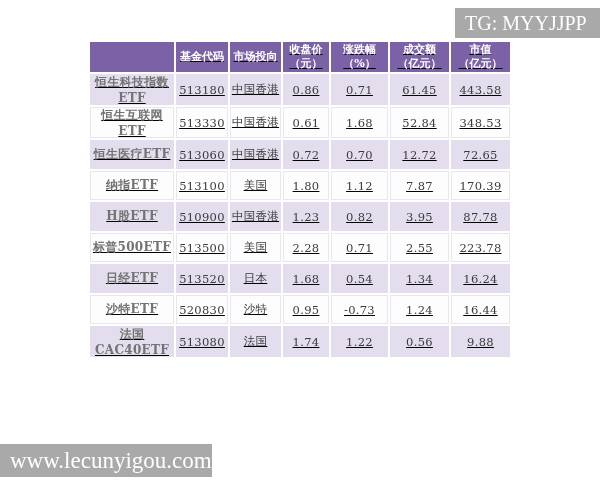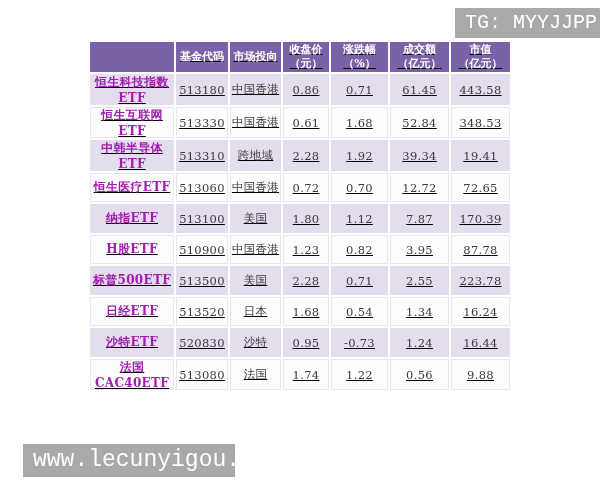--- a/index.html
+++ b/index.html
@@ -27,26 +27,26 @@
   .etf-table td {
     box-sizing:border-box; height:29px; padding:0 1px;
     text-align:center; vertical-align:middle;
     font-size:11.5px; color:#3b3b3b; letter-spacing:0.3px;
   }
   .etf-table tbody tr:nth-child(odd) td { background:var(--row-alt-bg,#e3ddee); }
   .etf-table tbody tr:nth-child(even) td {
     background:var(--row-bg,#fdfdfe);
     box-shadow:inset 0 0 0 1px #e9e6f0;
   }
-  .etf-table td:first-child { font-weight:bold; font-size:12px; color:#a21caf; }
+  .etf-table td:first-child { font-weight:bold; font-size:12px; color:#737373; }
   
   .wm {
     position:absolute; background:var(--watermark-bg,#a9a9a9); color:#ffffff;
-    font-family:Liberation Mono, monospace;
-    box-sizing:border-box; white-space:nowrap; overflow:hidden;margin-left:23px;
+    font-family:Liberation Serif, serif;
+    box-sizing:border-box; white-space:nowrap; overflow:hidden;
   }
   .wm-top {
     right:0; top:8px; width:145px; height:30px;
     font-size:20px; line-height:30px; padding-left:10px;
   }
   .wm-bottom {
     left:0; top:444px; width:212px; height:33px;
     font-size:23px; line-height:33px; padding-left:10px;
   }
 </style>
@@ -107,29 +107,20 @@
         <tr>
           <td>恒生互联网ETF</td>
           <td>513330</td>
           <td>中国香港</td>
           <td>0.61</td>
           <td>1.68</td>
           <td>52.84</td>
           <td>348.53</td>
         </tr>
         <tr>
-          <td>中韩半导体ETF</td>
-          <td>513310</td>
-          <td>跨地域</td>
-          <td>2.28</td>
-          <td>1.92</td>
-          <td>39.34</td>
-          <td>19.41</td>
-        </tr>
-        <tr>
           <td>恒生医疗ETF</td>
           <td>513060</td>
           <td>中国香港</td>
           <td>0.72</td>
           <td>0.70</td>
           <td>12.72</td>
           <td>72.65</td>
         </tr>
         <tr>
           <td>纳指ETF</td>

